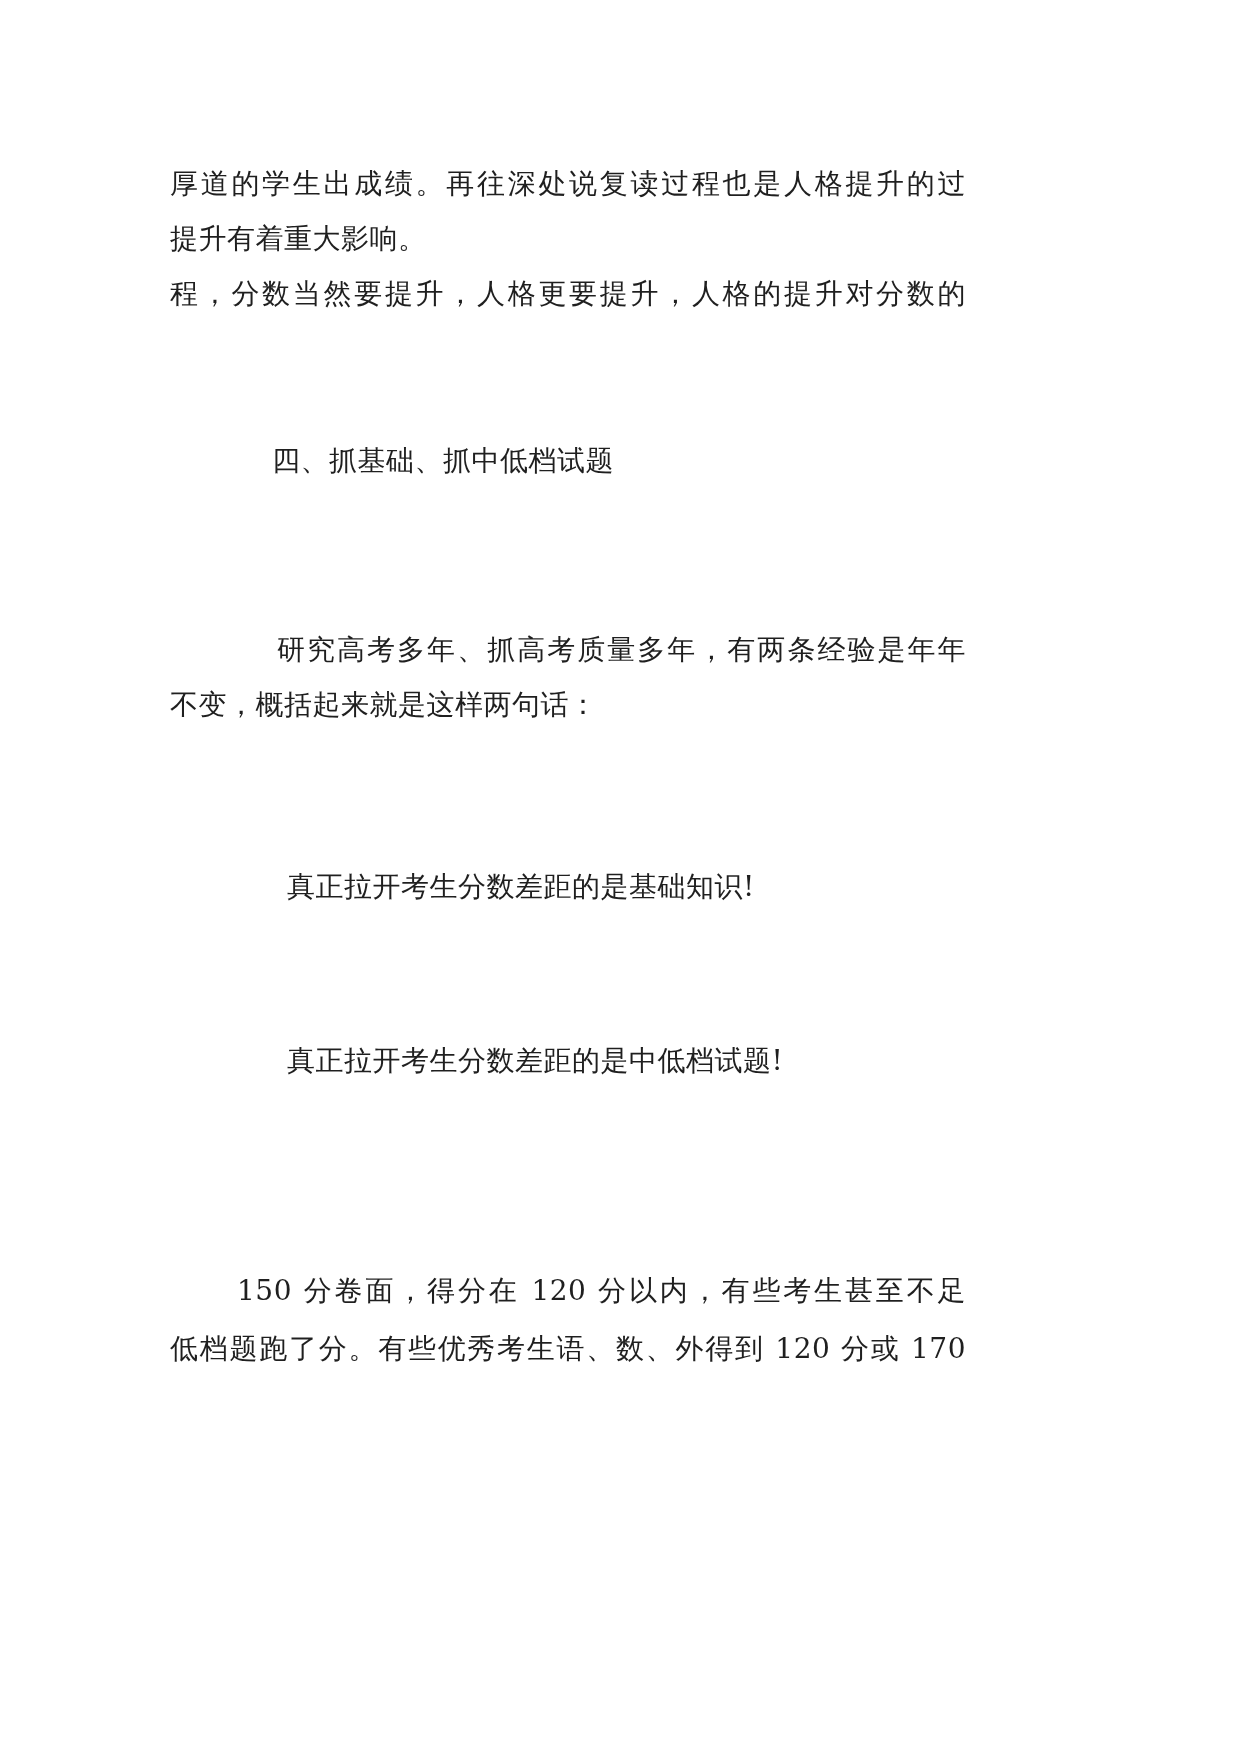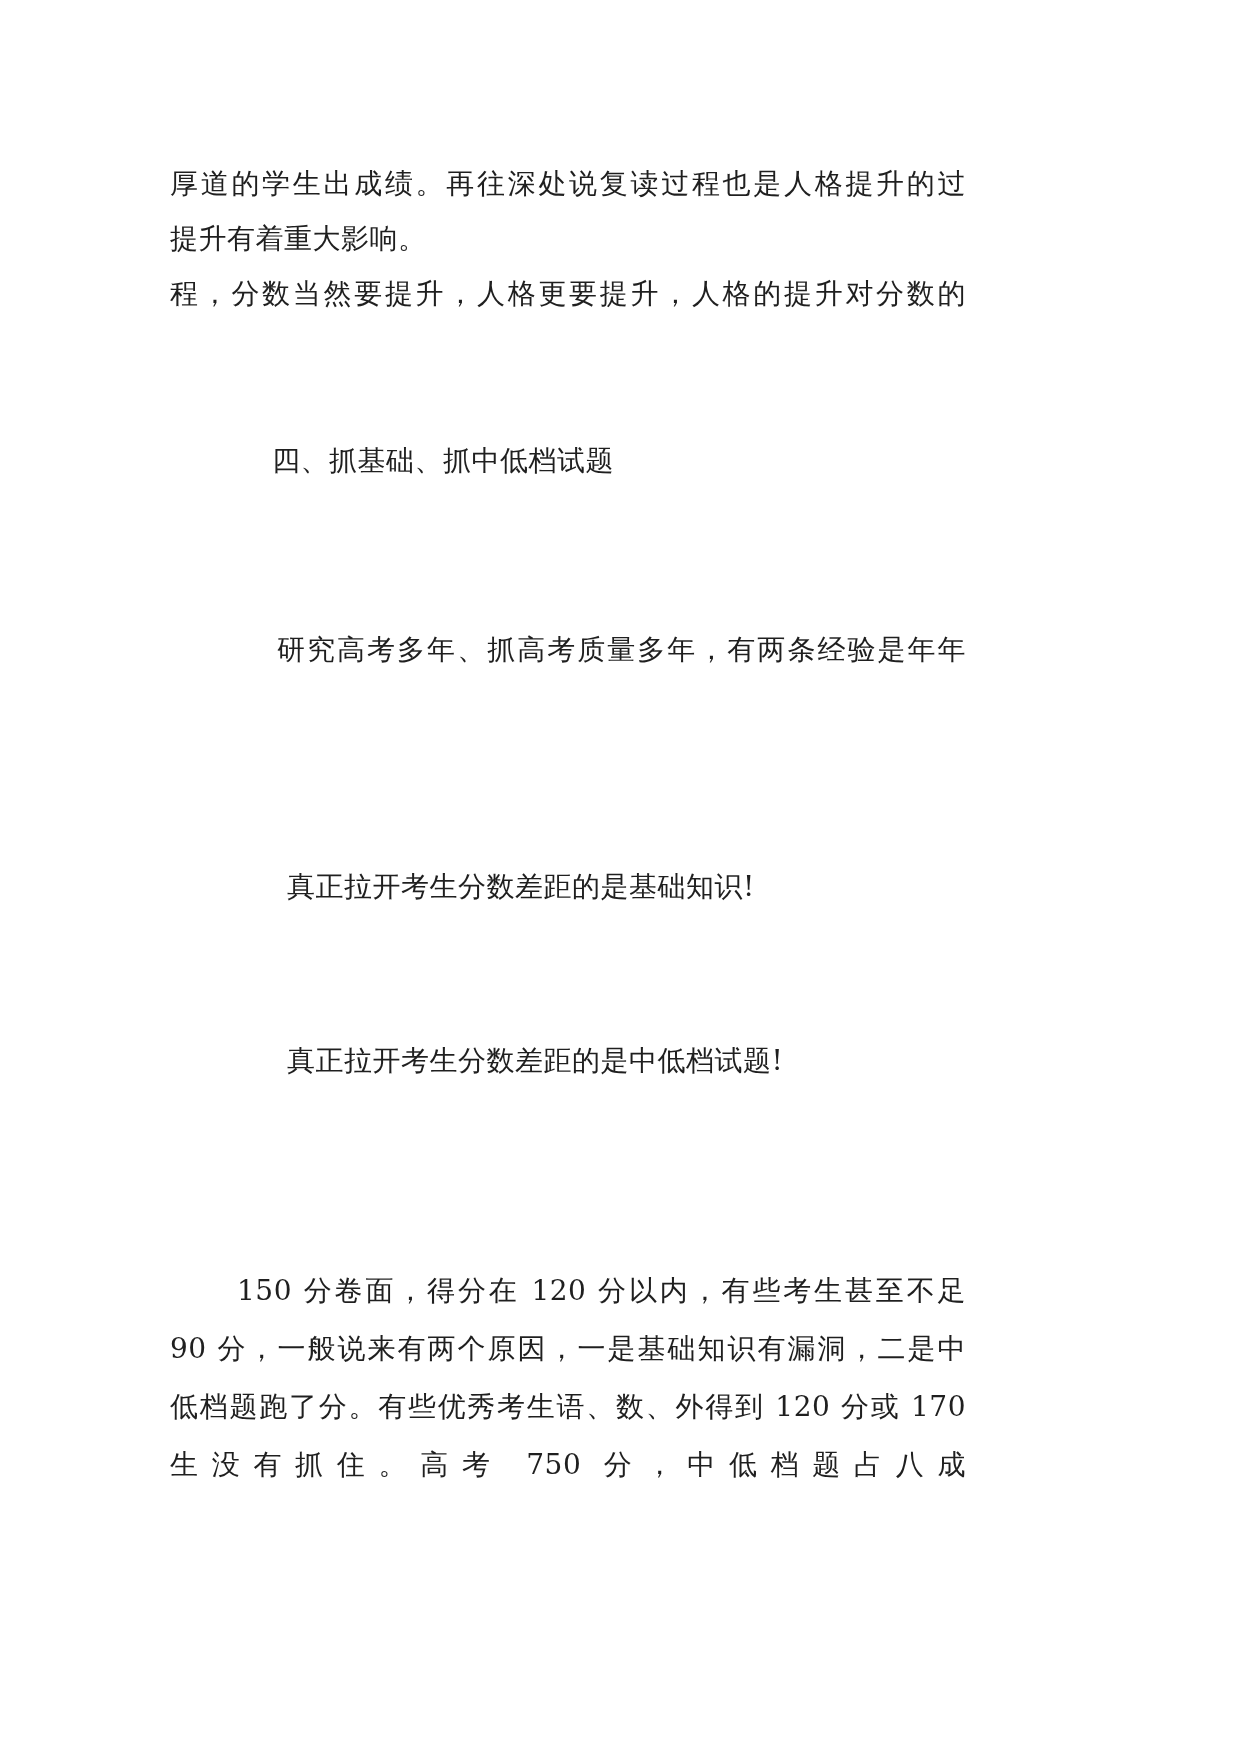--- a/index.html
+++ b/index.html
@@ -43,27 +43,26 @@
       <div class="para" style="top: 156px;">
         <div class="line fill" style="height: 55px; line-height: 55px;">厚道的学生出成绩。再往深处说复读过程也是人格提升的过</div>
         <div class="line" style="height: 55px; line-height: 55px;">提升有着重大影响。</div>
         <div class="line fill" style="height: 55px; line-height: 55px;">程，分数当然要提升，人格更要提升，人格的提升对分数的</div>
       </div>
       <div class="para" style="top: 433px;">
         <div class="line" style="height: 55px; line-height: 55px; padding-left: 102px;">四、抓基础、抓中低档试题</div>
       </div>
       <div class="para" style="top: 622px;">
         <div class="line fill" style="height: 55px; line-height: 55px; padding-left: 107px;">研究高考多年、抓高考质量多年，有两条经验是年年</div>
+        <div class="line" style="height: 55px; line-height: 55px;">不变，概括起来就是这样两句话：</div>
       </div>
       <div class="para" style="top: 859px;">
         <div class="line" style="height: 55px; line-height: 55px; padding-left: 117px;">真正拉开考生分数差距的是基础知识!</div>
       </div>
       <div class="para" style="top: 1033px;">
         <div class="line" style="height: 55px; line-height: 55px; padding-left: 117px;">真正拉开考生分数差距的是中低档试题!</div>
       </div>
       <div class="para" style="top: 1262px;">
         <div class="line fill" style="height: 58px; line-height: 58px; padding-left: 67px;">150 分卷面，得分在 120 分以内，有些考生甚至不足</div>
-        <div class="line fill" style="height: 58px; line-height: 58px;">90 分，一般说来有两个原因，一是基础知识有漏洞，二是中</div>
         <div class="line fill" style="height: 58px; line-height: 58px;">低档题跑了分。有些优秀考生语、数、外得到 120 分或 170</div>
-        <div class="line fill" style="height: 58px; line-height: 58px;">生没有抓住。高考 750 分，中低档题占八成</div>
       </div>
     </section>
 </main>
 
 </body></html>

